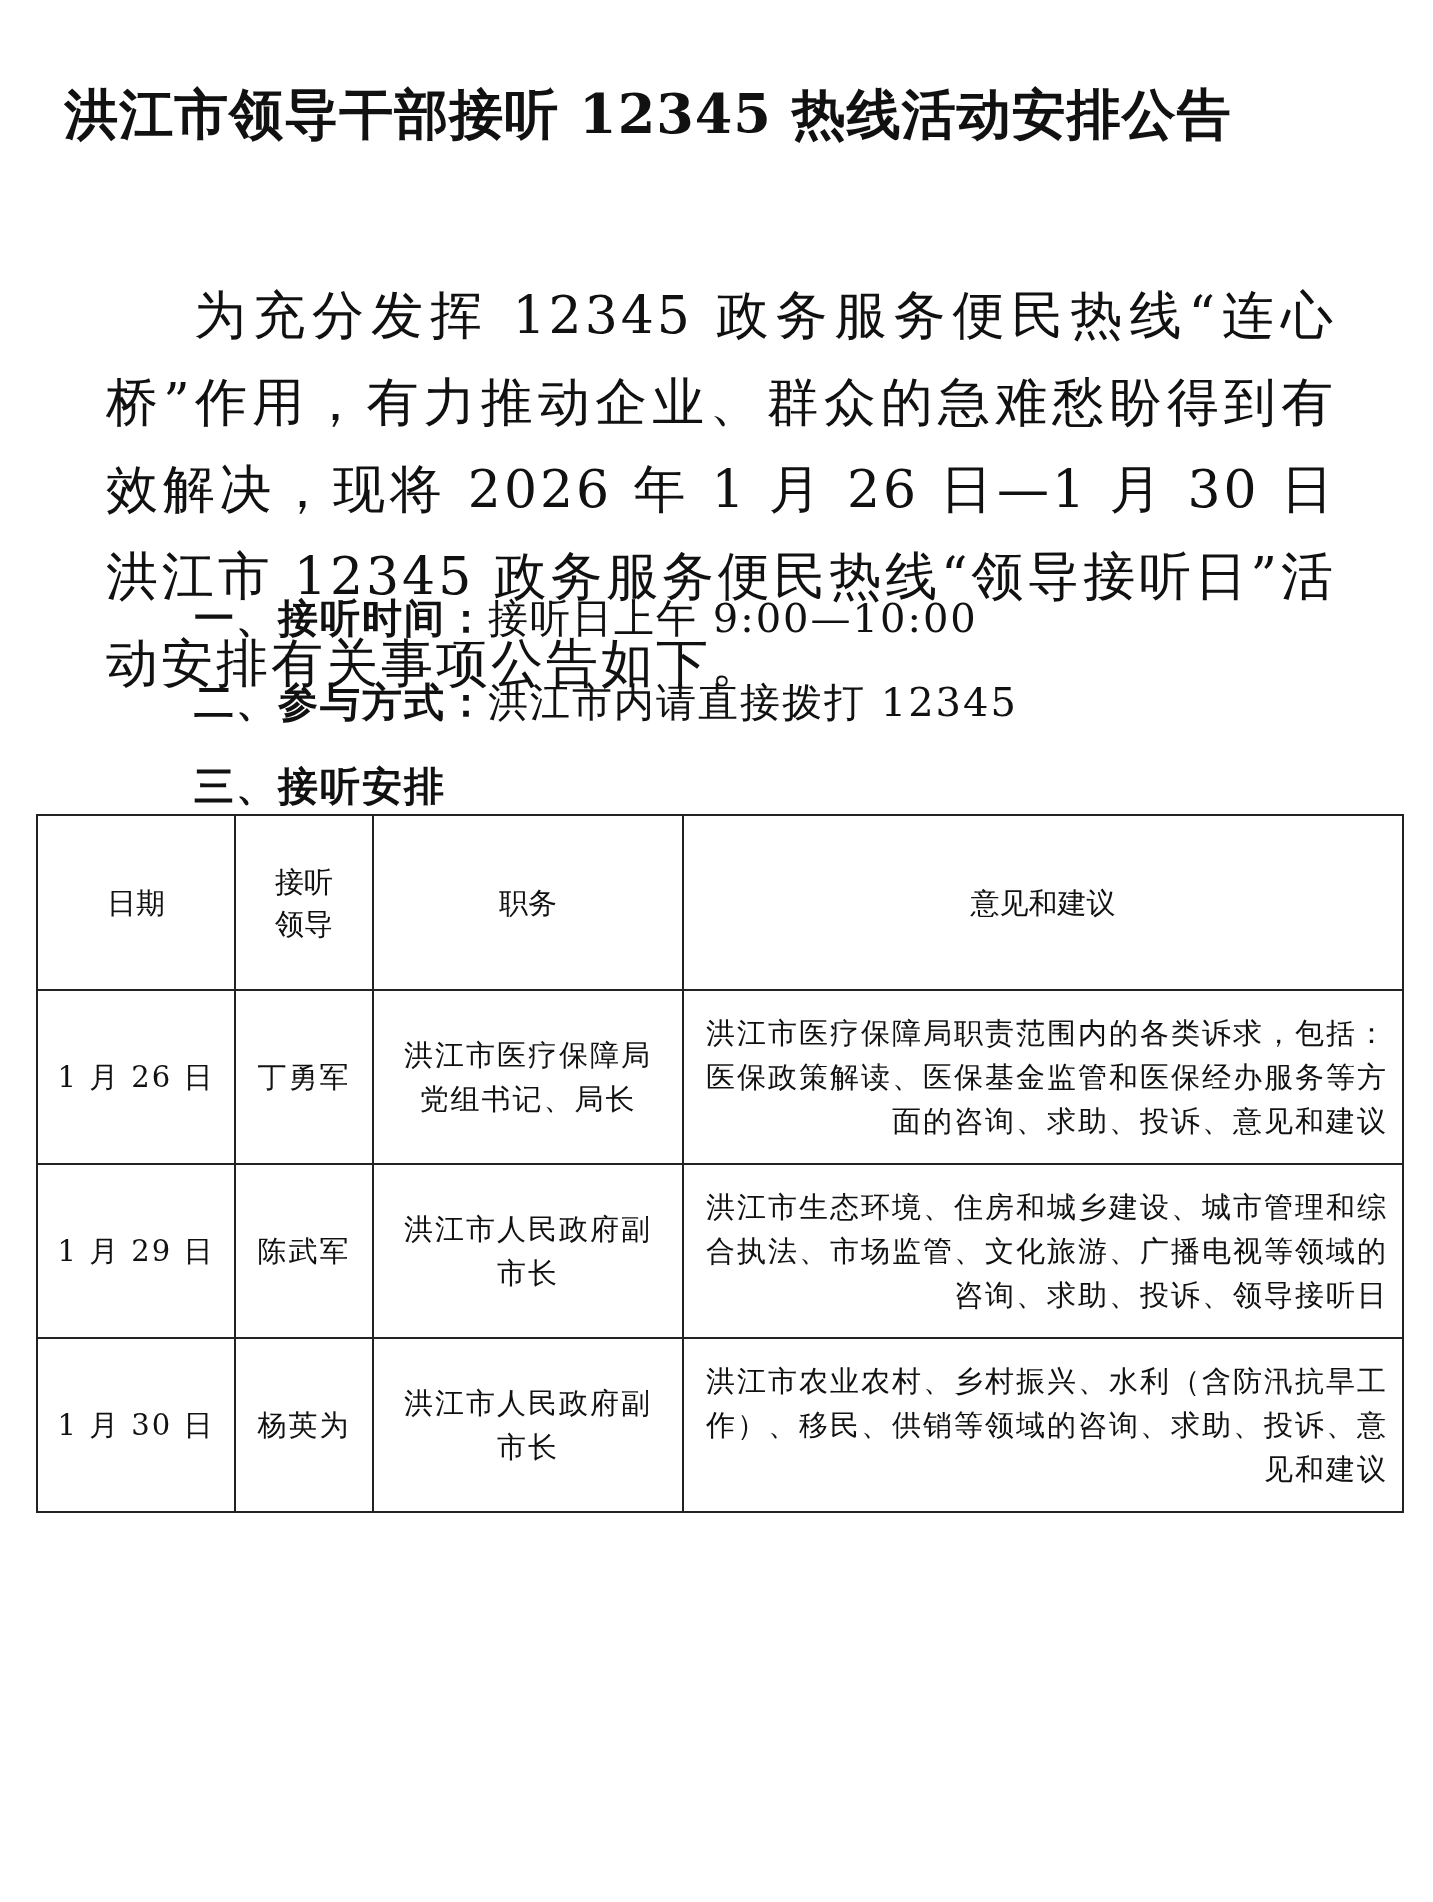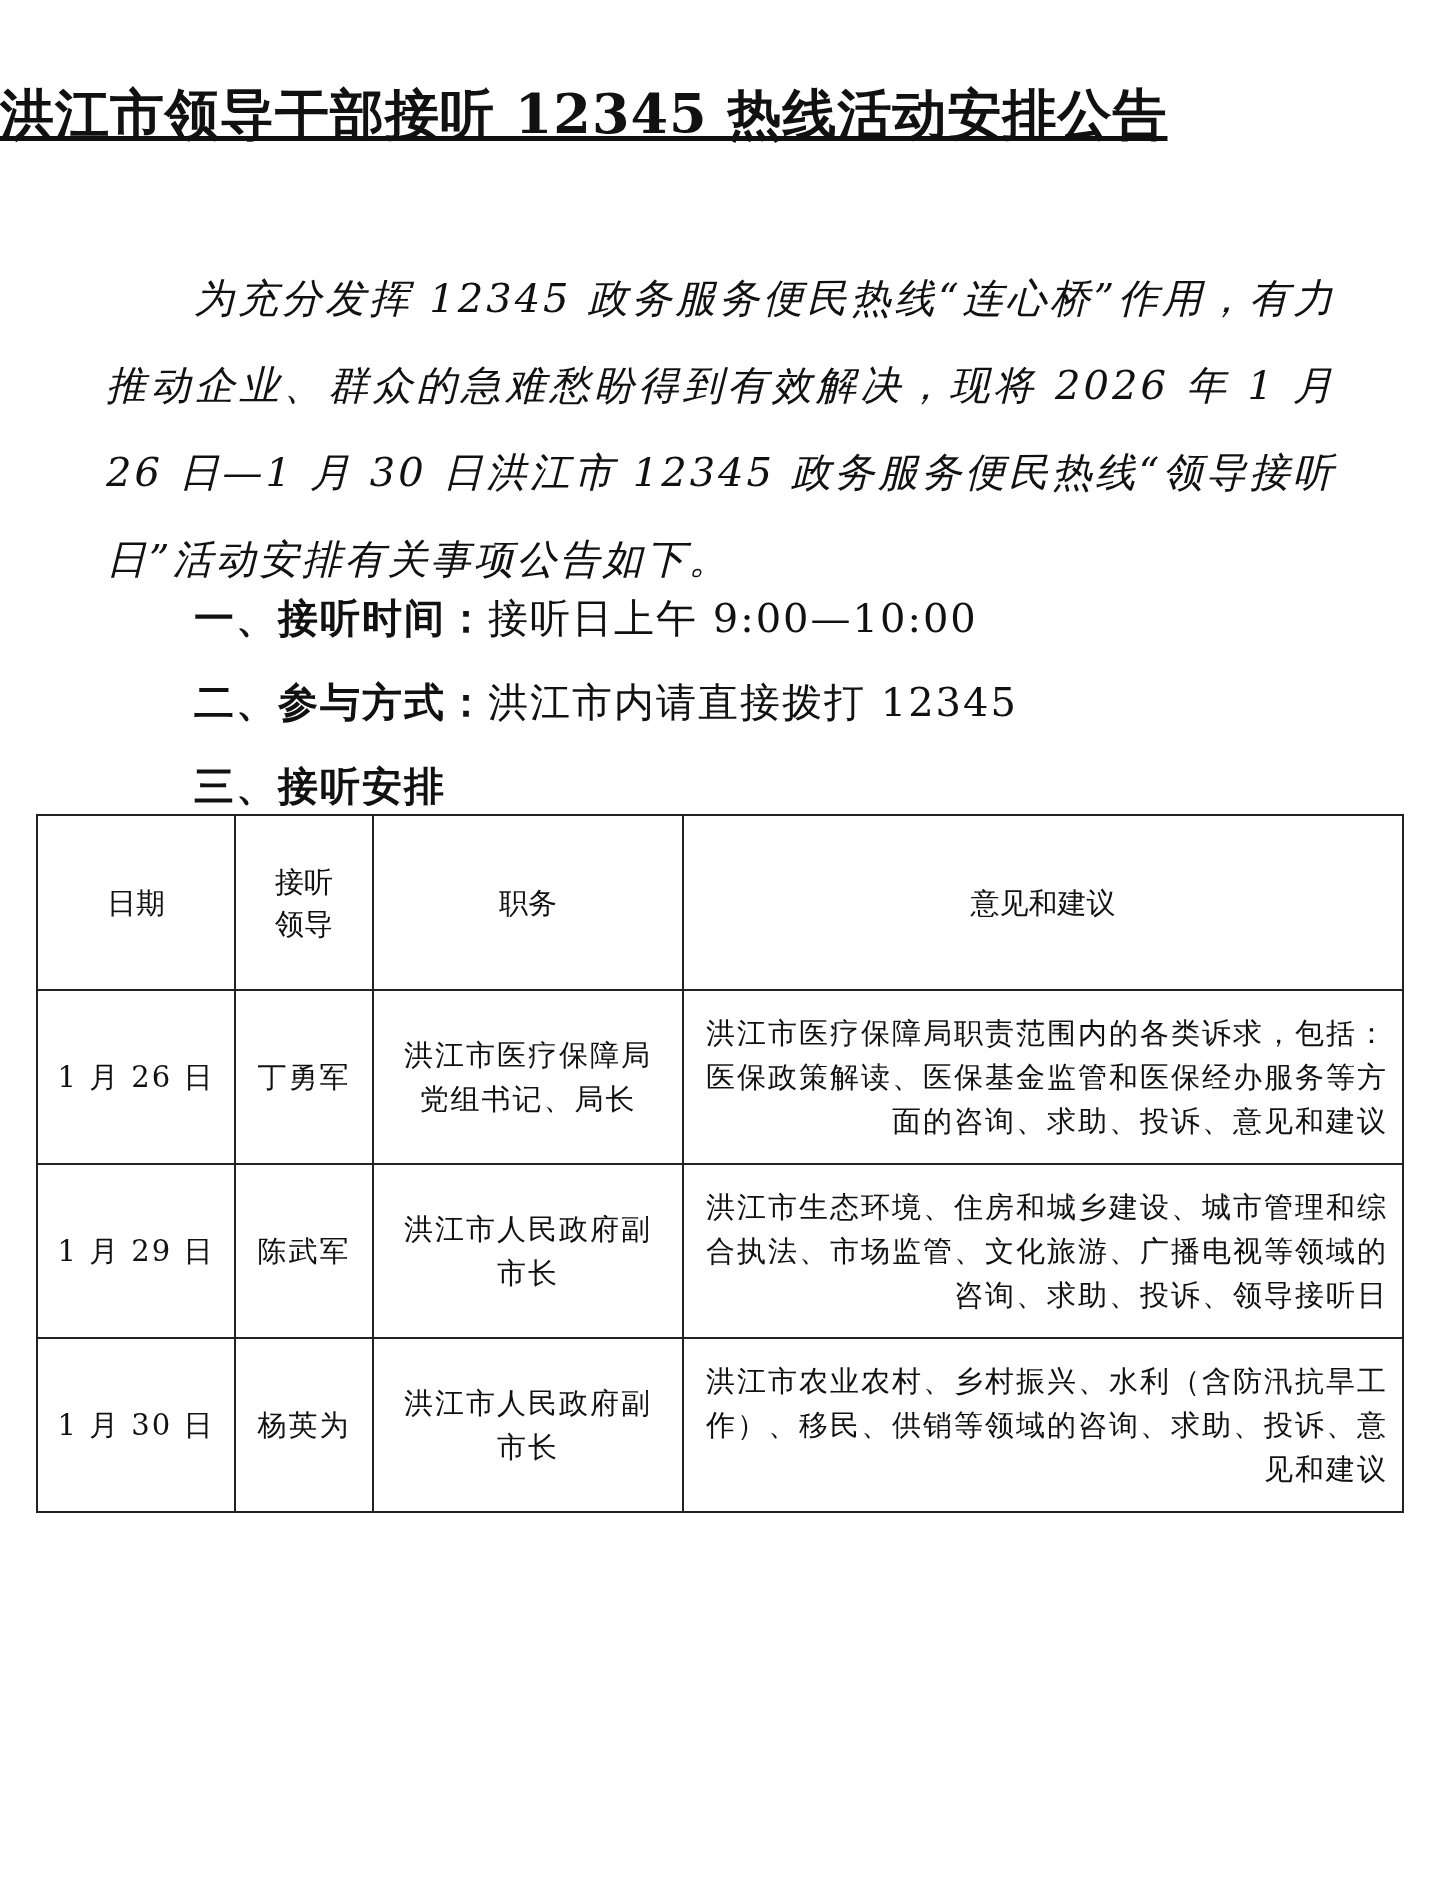--- a/index.html
+++ b/index.html
@@ -1,27 +1,26 @@
 <!DOCTYPE html>
 <html><head>
 <meta charset="utf-8">
 <style>
   html, body { margin:0; padding:0; background:#ffffff; }
   body { width:1433px; height:1902px; position:relative; overflow:hidden; color:#111; }
   .title {
-    position:absolute; left:0; top:78px; width:1296px; 
+    position:absolute; left:0; top:78px; width:1296px; text-align:center;
     font-family:"DejaVu Serif","Liberation Serif",serif; font-weight:bold;
-    font-size:54px; letter-spacing:1px; line-height:72px;text-decoration:underline;
+    font-size:54px; letter-spacing:1px; line-height:72px;
   }
   .para {
-    position:absolute; left:106px; top:255px; width:1230px;
+    position:absolute; left:106px; top:272px; width:1230px;
     font-family:"DejaVu Serif","Liberation Serif",serif;
-    font-size:40px; line-height:87px; text-indent:88px; text-align:justify;
+    font-size:52px; line-height:87px; text-indent:88px; text-align:justify;
     letter-spacing:3px;
-    font-style:italic;
   }
   .section {
     position:absolute; left:194px;
     font-family:"DejaVu Serif","Liberation Serif",serif; font-size:40px; line-height:60px;
     letter-spacing:2px; white-space:nowrap;
   }
   .section .h { font-family:Liberation Serif, serif; font-weight:bold; }
   .s1 { top:588px; } .s2 { top:672px; } .s3 { top:756px; }
   table.sched {
     position:absolute; left:36px; top:814px; width:1366px;

